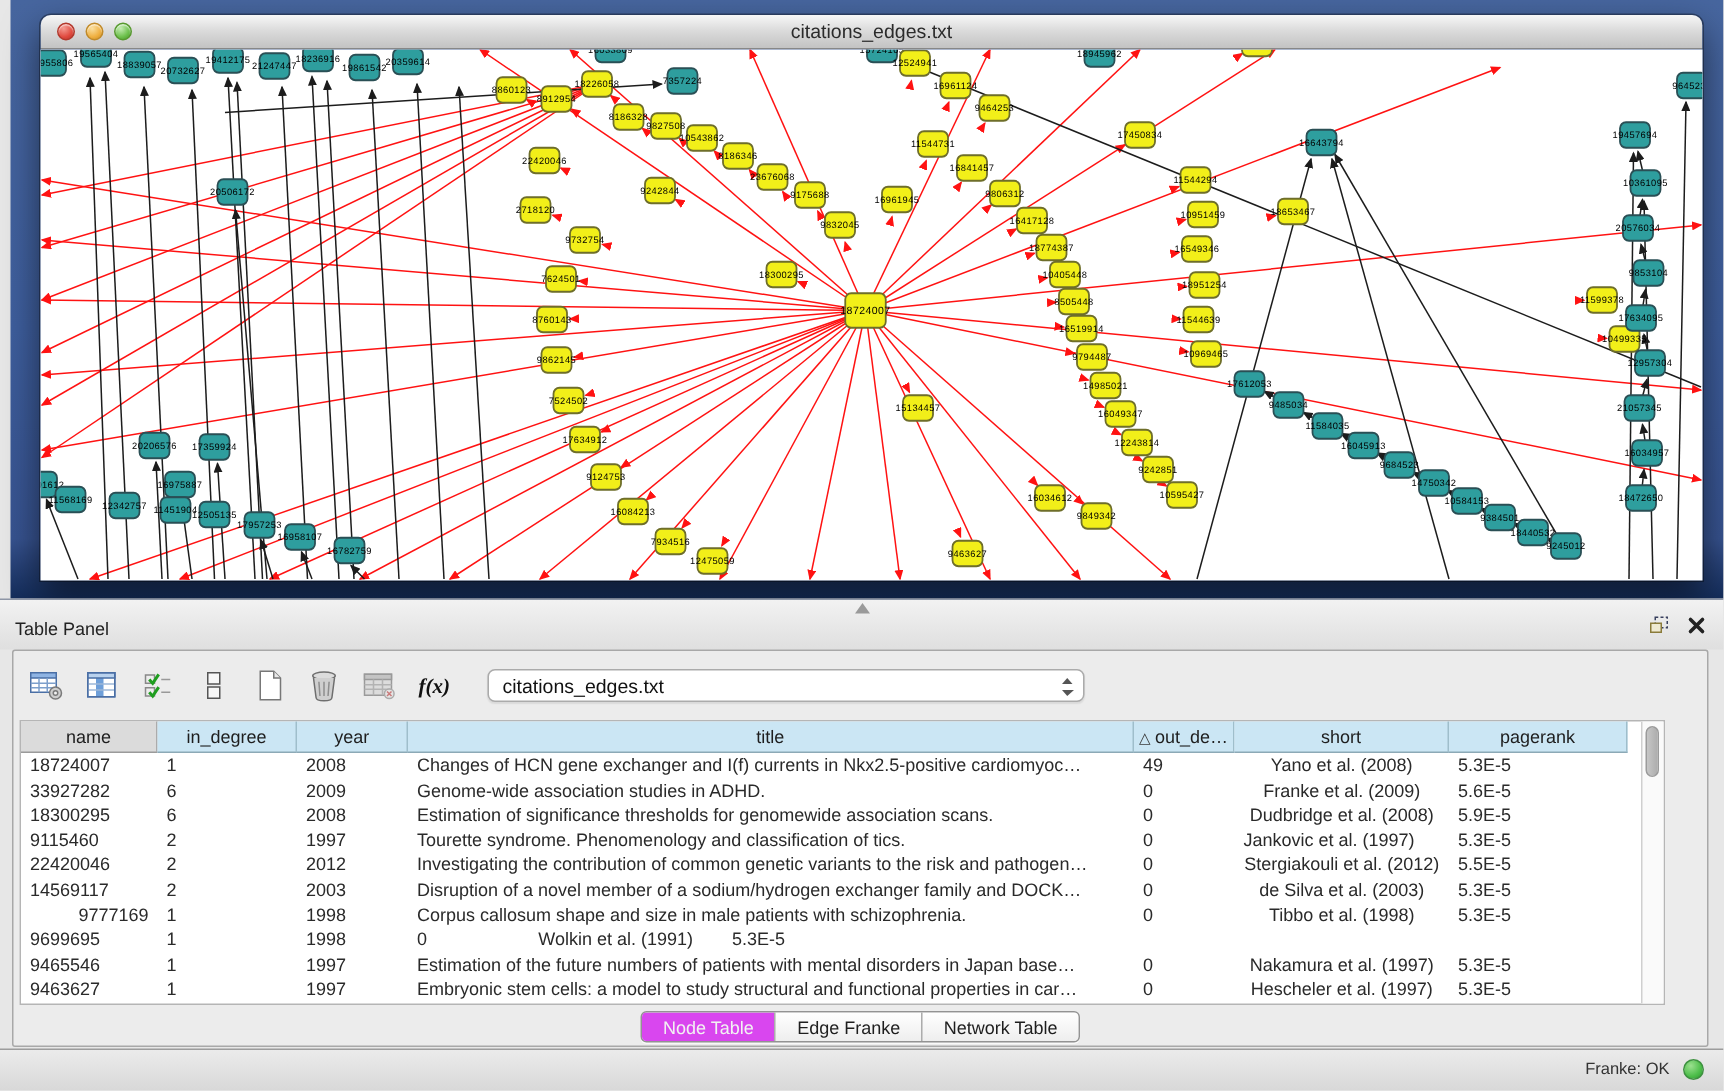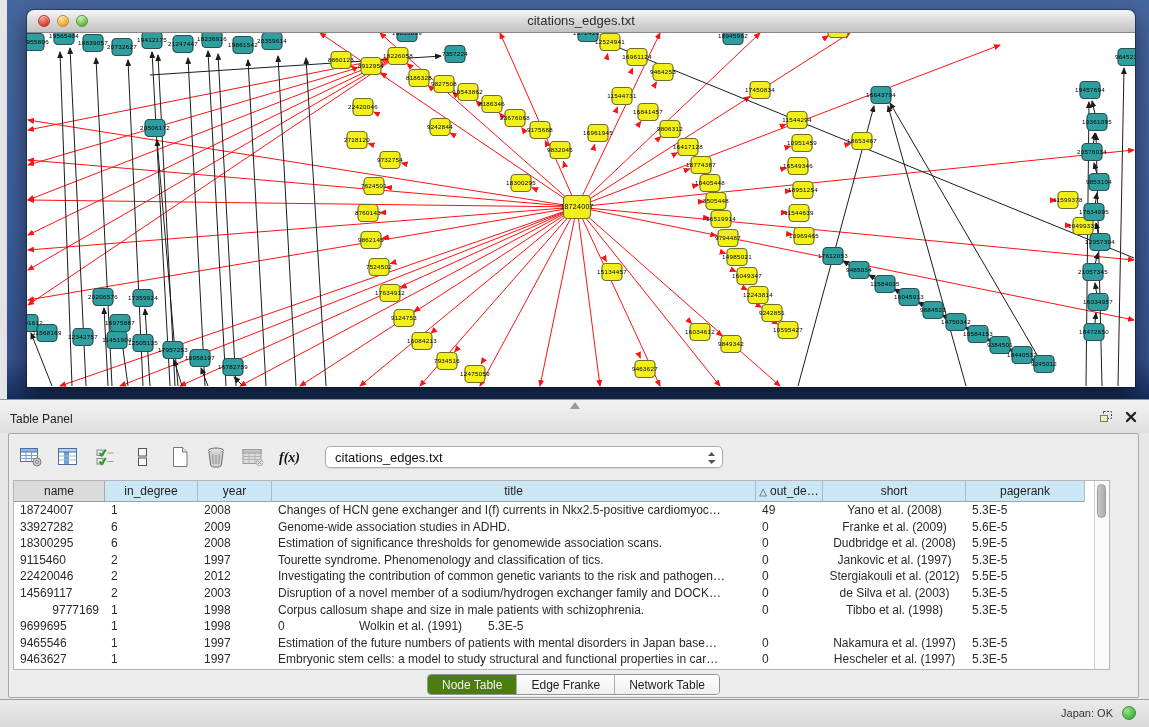--- a/index.html
+++ b/index.html
@@ -59,21 +59,21 @@
   .vthumb{position:absolute;left:2px;top:3px;width:9px;height:34px;border-radius:5px;
      background:linear-gradient(90deg,#C6C6C6,#ADADAD);border:1px solid #9B9B9B;box-sizing:border-box;}
 
   
   .tabsbar{position:absolute;left:0;right:0;top:240px;height:22px;text-align:center;}
   .seg{display:inline-flex;border:1px solid #939393;border-radius:4px;overflow:hidden;
      box-shadow:0 1px 0 rgba(255,255,255,.7);}
   .seg button{height:19px;padding:0 14px;font-size:12px;font-family:"Liberation Sans",sans-serif;
      color:#1E1E1E;background:linear-gradient(#FFFFFF,#EEEEEE);border:none;border-left:1px solid #ACACAC;line-height:18px;}
   .seg button:first-child{border-left:none;}
-  .seg button.sel{background:#4d7c0f;color:#F2F2F2;}
+  .seg button.sel{background:#d946ef;color:#F2F2F2;}
 
   
   .statusbar{position:absolute;left:0;top:699px;width:100%;height:28px;
      background:linear-gradient(#EBEBEB,#D8D8D8);border-top:1px solid #9C9C9C;box-sizing:border-box;}
   .mem{position:absolute;right:36px;top:7px;font-size:11px;color:#333;}
   .memdot{position:absolute;right:13px;top:6px;width:14px;height:14px;border-radius:50%;
      background:radial-gradient(circle at 35% 30%,#9BE08F,#4DBE4A 60%,#2F9431);border:1px solid #3E9140;box-sizing:border-box;}
 </style>
 </head>
 <body>
@@ -563,21 +563,21 @@
           <div class="td" style="width: 67px; text-align: left;">0</div>
           <div class="td" style="width: 143px; text-align: center;">Dudbridge et al. (2008)</div>
           <div class="td" style="width: 119px; text-align: left;">5.9E-5</div>
         </div>
         <div class="tr">
           <div class="td" style="width: 91px; text-align: left;">9115460</div>
           <div class="td" style="width: 93px; text-align: left;">2</div>
           <div class="td" style="width: 74px; text-align: left;">1997</div>
           <div class="td" style="width: 484px; text-align: left;">Tourette syndrome. Phenomenology and classification of tics.</div>
           <div class="td" style="width: 67px; text-align: left;">0</div>
-          <div class="td" style="width: 143px; text-align: center;">Jankovic et al. (1997)</div>
+          <div class="td" style="width: 143px; ">Jankovic et al. (1997)</div>
           <div class="td" style="width: 119px; text-align: left;">5.3E-5</div>
         </div>
         <div class="tr">
           <div class="td" style="width: 91px; text-align: left;">22420046</div>
           <div class="td" style="width: 93px; text-align: left;">2</div>
           <div class="td" style="width: 74px; text-align: left;">2012</div>
           <div class="td" style="width: 484px; text-align: left;">Investigating the contribution of common genetic variants to the risk and pathogen…</div>
           <div class="td" style="width: 67px; text-align: left;">0</div>
           <div class="td" style="width: 143px; text-align: center;">Stergiakouli et al. (2012)</div>
           <div class="td" style="width: 119px; text-align: left;">5.5E-5</div>
@@ -635,15 +635,15 @@
   <div class="tabsbar">
     <span class="seg" id="seg-tabs">
         <button class="sel">Node Table</button>
         <button>Edge Franke</button>
         <button>Network Table</button>
       </span>
   </div>
 </div>
 
 <div class="statusbar">
-  <span class="mem">Japan: OK</span>
+  <span class="mem">Franke: OK</span>
   <span class="memdot"></span>
 </div>
 
 </body></html>

